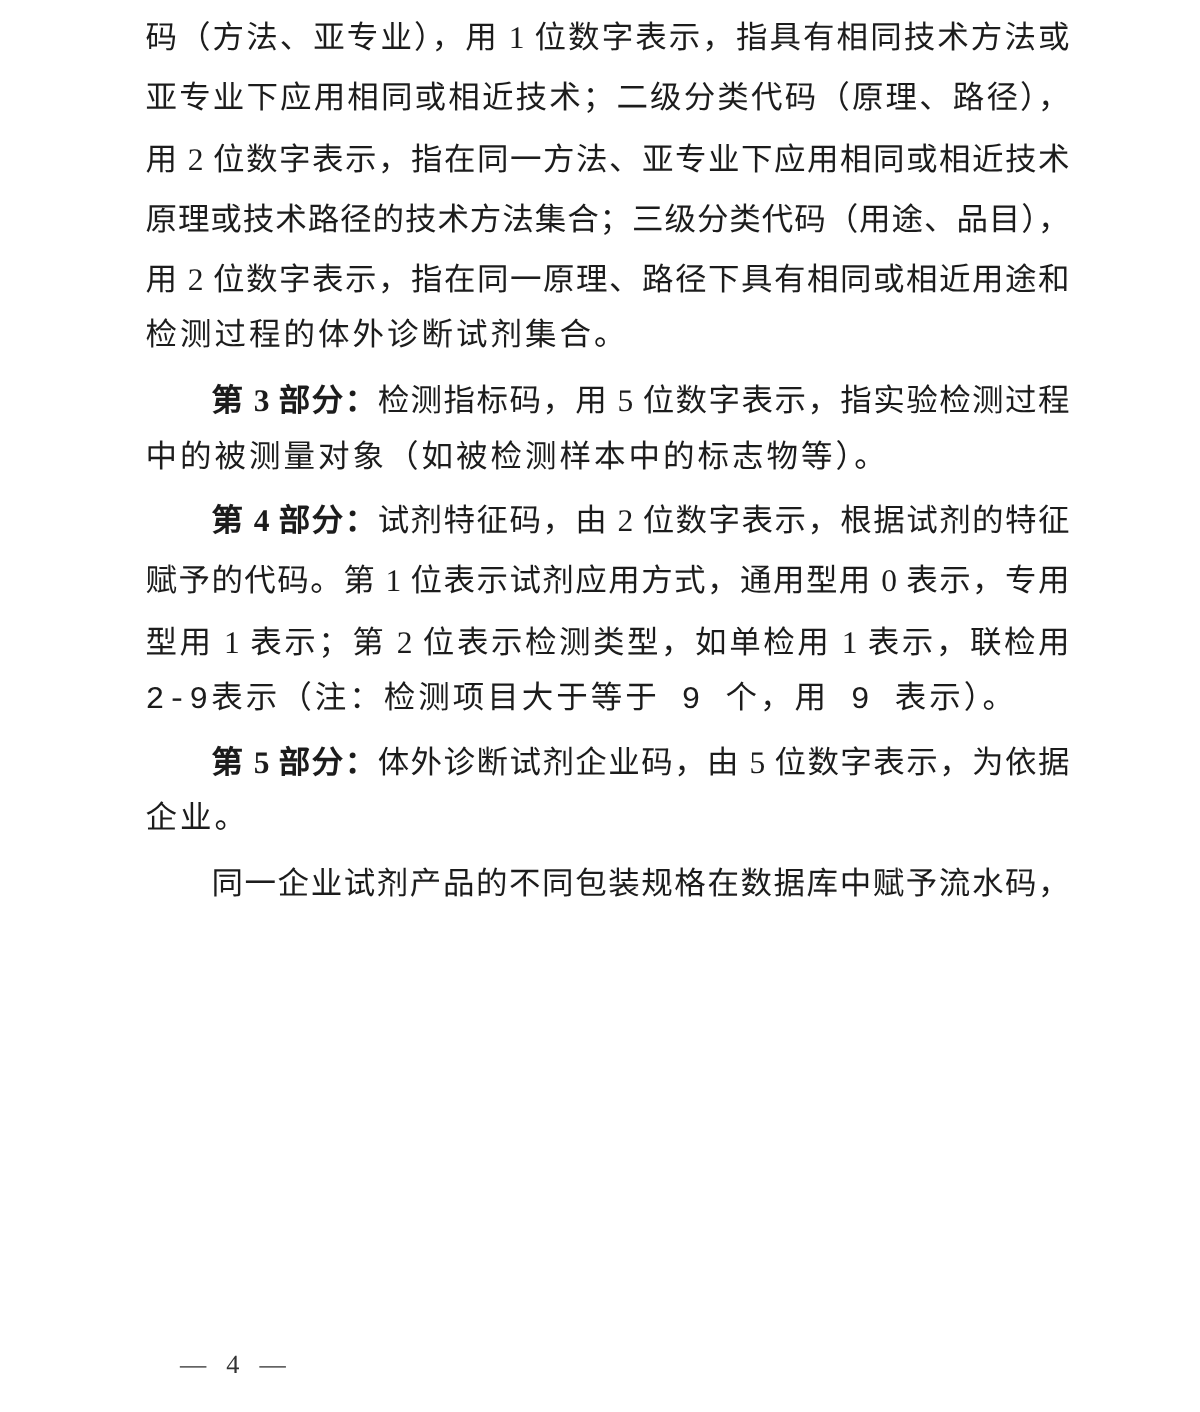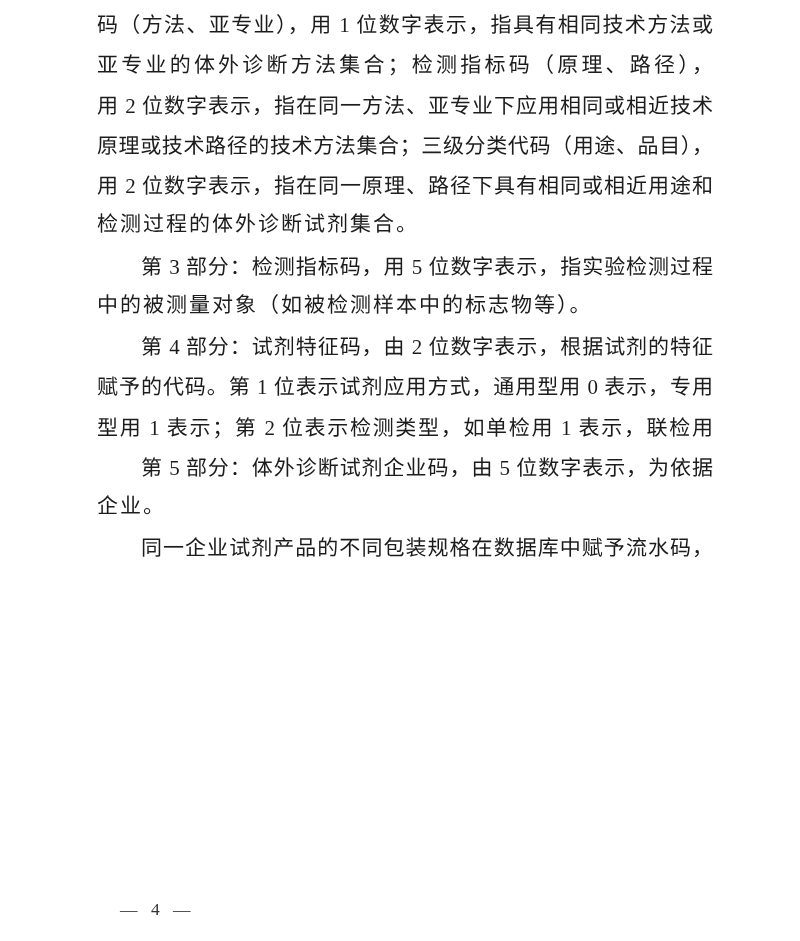--- a/index.html
+++ b/index.html
@@ -44,53 +44,54 @@
   }
   
   .line.end {
     letter-spacing: 2px;
     font-family: Liberation Mono, monospace;
   }
   .line.indent {
     text-indent: 44px;
   }
   .b {
-    font-weight: 400;
+    font-weight: 700;
   }
   .footer {
     position: absolute;
     left: 120px;
     top: 895px;
     font-size: 17.5px;
     line-height: 28px;
     color: #333333;
     word-spacing: 9px;
     font-family: "Liberation Serif", "DejaVu Serif", serif;
   }
 </style>
 </head>
 <body>
 
 <div class="page">
 
   <div class="textblock">
 
     <div class="line fill"><span>码（方法、亚专业），用 1 位数字表示，指具有相同技术方法或</span></div>
-    <div class="line fill"><span>亚专业的体外诊断方法集合；检测指标码（原理、路径），</span></div>
+    <div class="line fill"><span>亚专业下应用相同或相近技术；二级分类代码（原理、路径），</span></div>
     <div class="line fill"><span>用 2 位数字表示，指在同一方法、亚专业下应用相同或相近技术</span></div>
     <div class="line fill"><span>原理或技术路径的技术方法集合；三级分类代码（用途、品目），</span></div>
     <div class="line fill"><span>用 2 位数字表示，指在同一原理、路径下具有相同或相近用途和</span></div>
     <div class="line end"><span>检测过程的体外诊断试剂集合。</span></div>
 
     <div class="line fill indent"><span class="b">第 3 部分：</span><span>检测指标码，用 5 位数字表示，指实验检测过程</span></div>
     <div class="line end"><span>中的被测量对象（如被检测样本中的标志物等）。</span></div>
 
     <div class="line fill indent"><span class="b">第 4 部分：</span><span>试剂特征码，由 2 位数字表示，根据试剂的特征</span></div>
     <div class="line fill"><span>赋予的代码。第 1 位表示试剂应用方式，通用型用 0 表示，专用</span></div>
     <div class="line fill"><span>型用 1 表示；第 2 位表示检测类型，如单检用 1 表示，联检用</span></div>
+    <div class="line end"><span>2-9表示（注：检测项目大于等于 9 个，用 9 表示）。</span></div>
 
     <div class="line fill indent"><span class="b">第 5 部分：</span><span>体外诊断试剂企业码，由 5 位数字表示，为依据</span></div>
     <div class="line end"><span>企业。</span></div>
 
     <div class="line fill indent"><span>同一企业试剂产品的不同包装规格在数据库中赋予流水码，</span></div>
 
   </div>
 
   <div class="footer">— 4 —</div>
 

